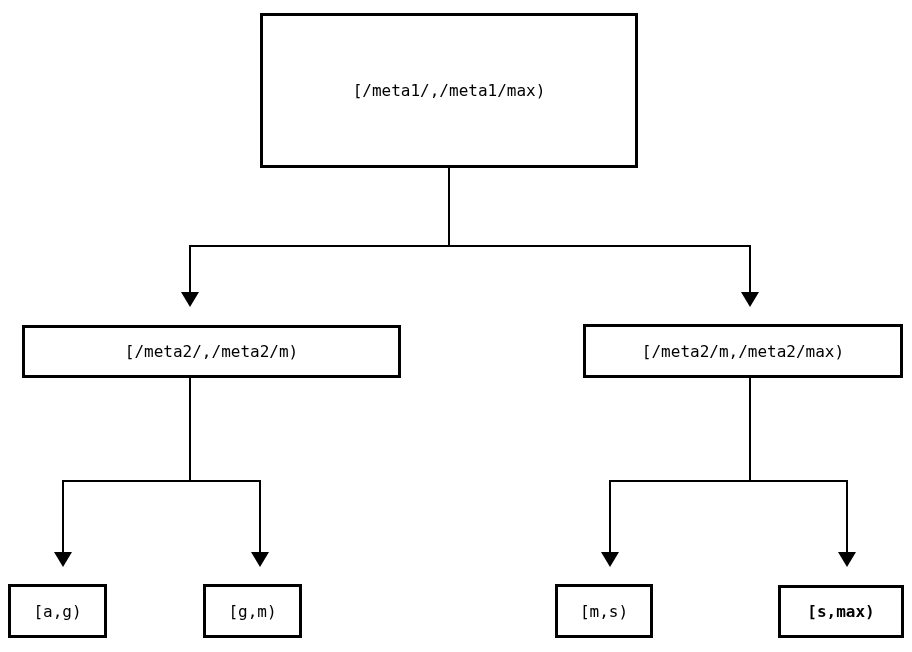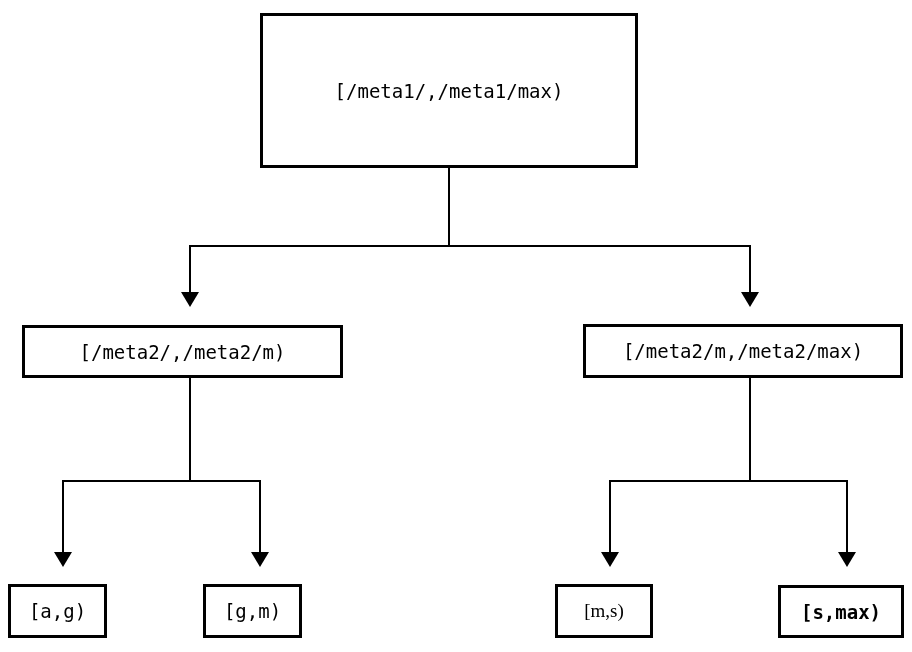--- a/index.html
+++ b/index.html
@@ -16,21 +16,21 @@
     font-family: "DejaVu Sans Mono", "Liberation Mono", monospace;
   }
   .node {
     position: absolute;
     box-sizing: border-box;
     border: 3px solid var(--line, #000000);
     background: var(--bg, #ffffff);
     display: flex;
     align-items: center;
     justify-content: center;
-    font-size: 19px;
+    font-size: 16px;
     font-weight: normal;
     color: var(--line, #000000);
     white-space: nowrap;
     letter-spacing: 0;
   }
   .vline {
     position: absolute;
     width: 2px;
     background: var(--line, #000000);
   }
@@ -50,37 +50,37 @@
 </style>
 </head>
 <body>
 
 <div class="canvas">
 
   <div class="node" style="left:260px; top:13px; width:378px; height:155px;">
     <span>[/meta1/,/meta1/max)</span>
   </div>
 
-  <div class="node" style="left:22px; top:325px; width:321px; height:53px;">
+  <div class="node" style="left:22px; top:325px; width:379px; height:53px;">
     <span>[/meta2/,/meta2/m)</span>
   </div>
 
   <div class="node" style="left:583px; top:324px; width:320px; height:54px;">
     <span>[/meta2/m,/meta2/max)</span>
   </div>
 
   <div class="node" style="left:203px; top:584px; width:99px; height:54px;">
     <span>[g,m)</span>
   </div>
 
   <div class="node" style="left:8px; top:584px; width:99px; height:54px;">
     <span>[a,g)</span>
   </div>
 
-  <div class="node" style="left:555px; top:584px; width:98px; height:54px;font-family:Liberation Serif, serif;">
+  <div class="node" style="left:555px; top:584px; width:98px; height:54px;">
     <span>[m,s)</span>
   </div>
 
   <div class="node" style="left:778px; top:585px; width:126px; height:53px;font-weight:bold;">
     <span>[s,max)</span>
   </div>
 
   <div class="vline" style="left:448px; top:168px; height:79px;"></div>
   <div class="hline" style="left:189px; top:245px; width:562px;"></div>
   <div class="vline" style="left:189px; top:245px; height:47px;"></div>

